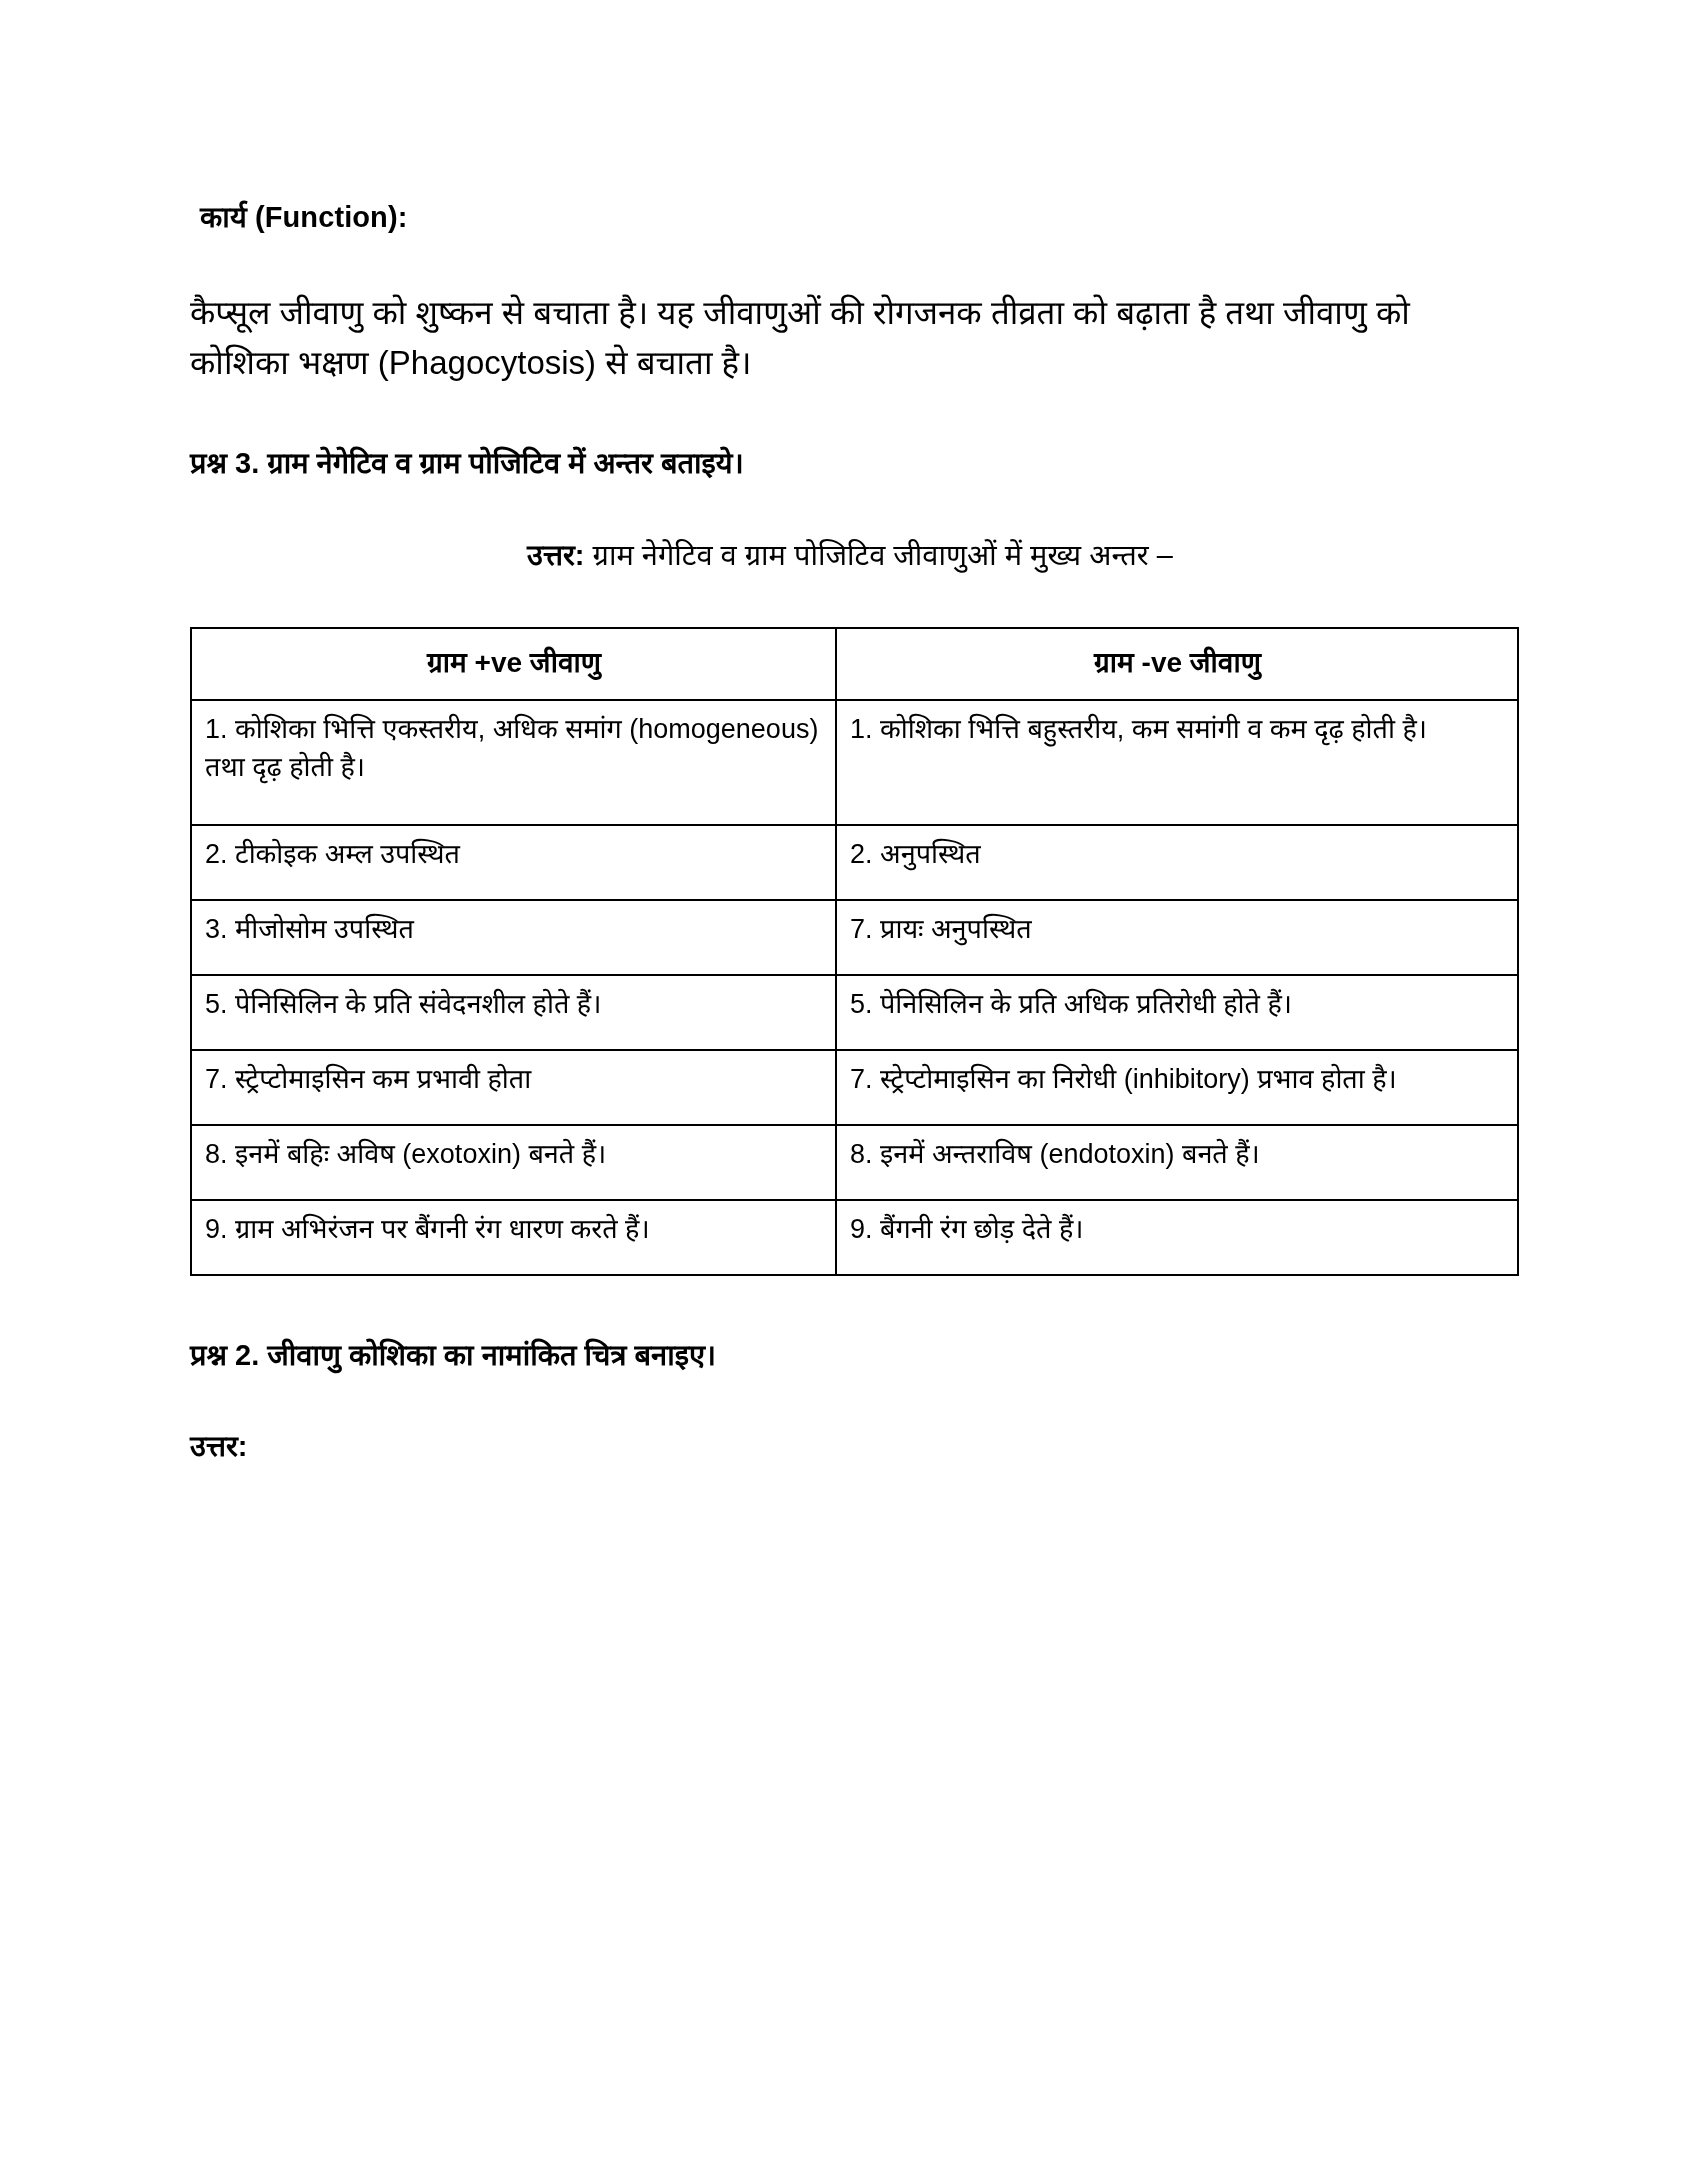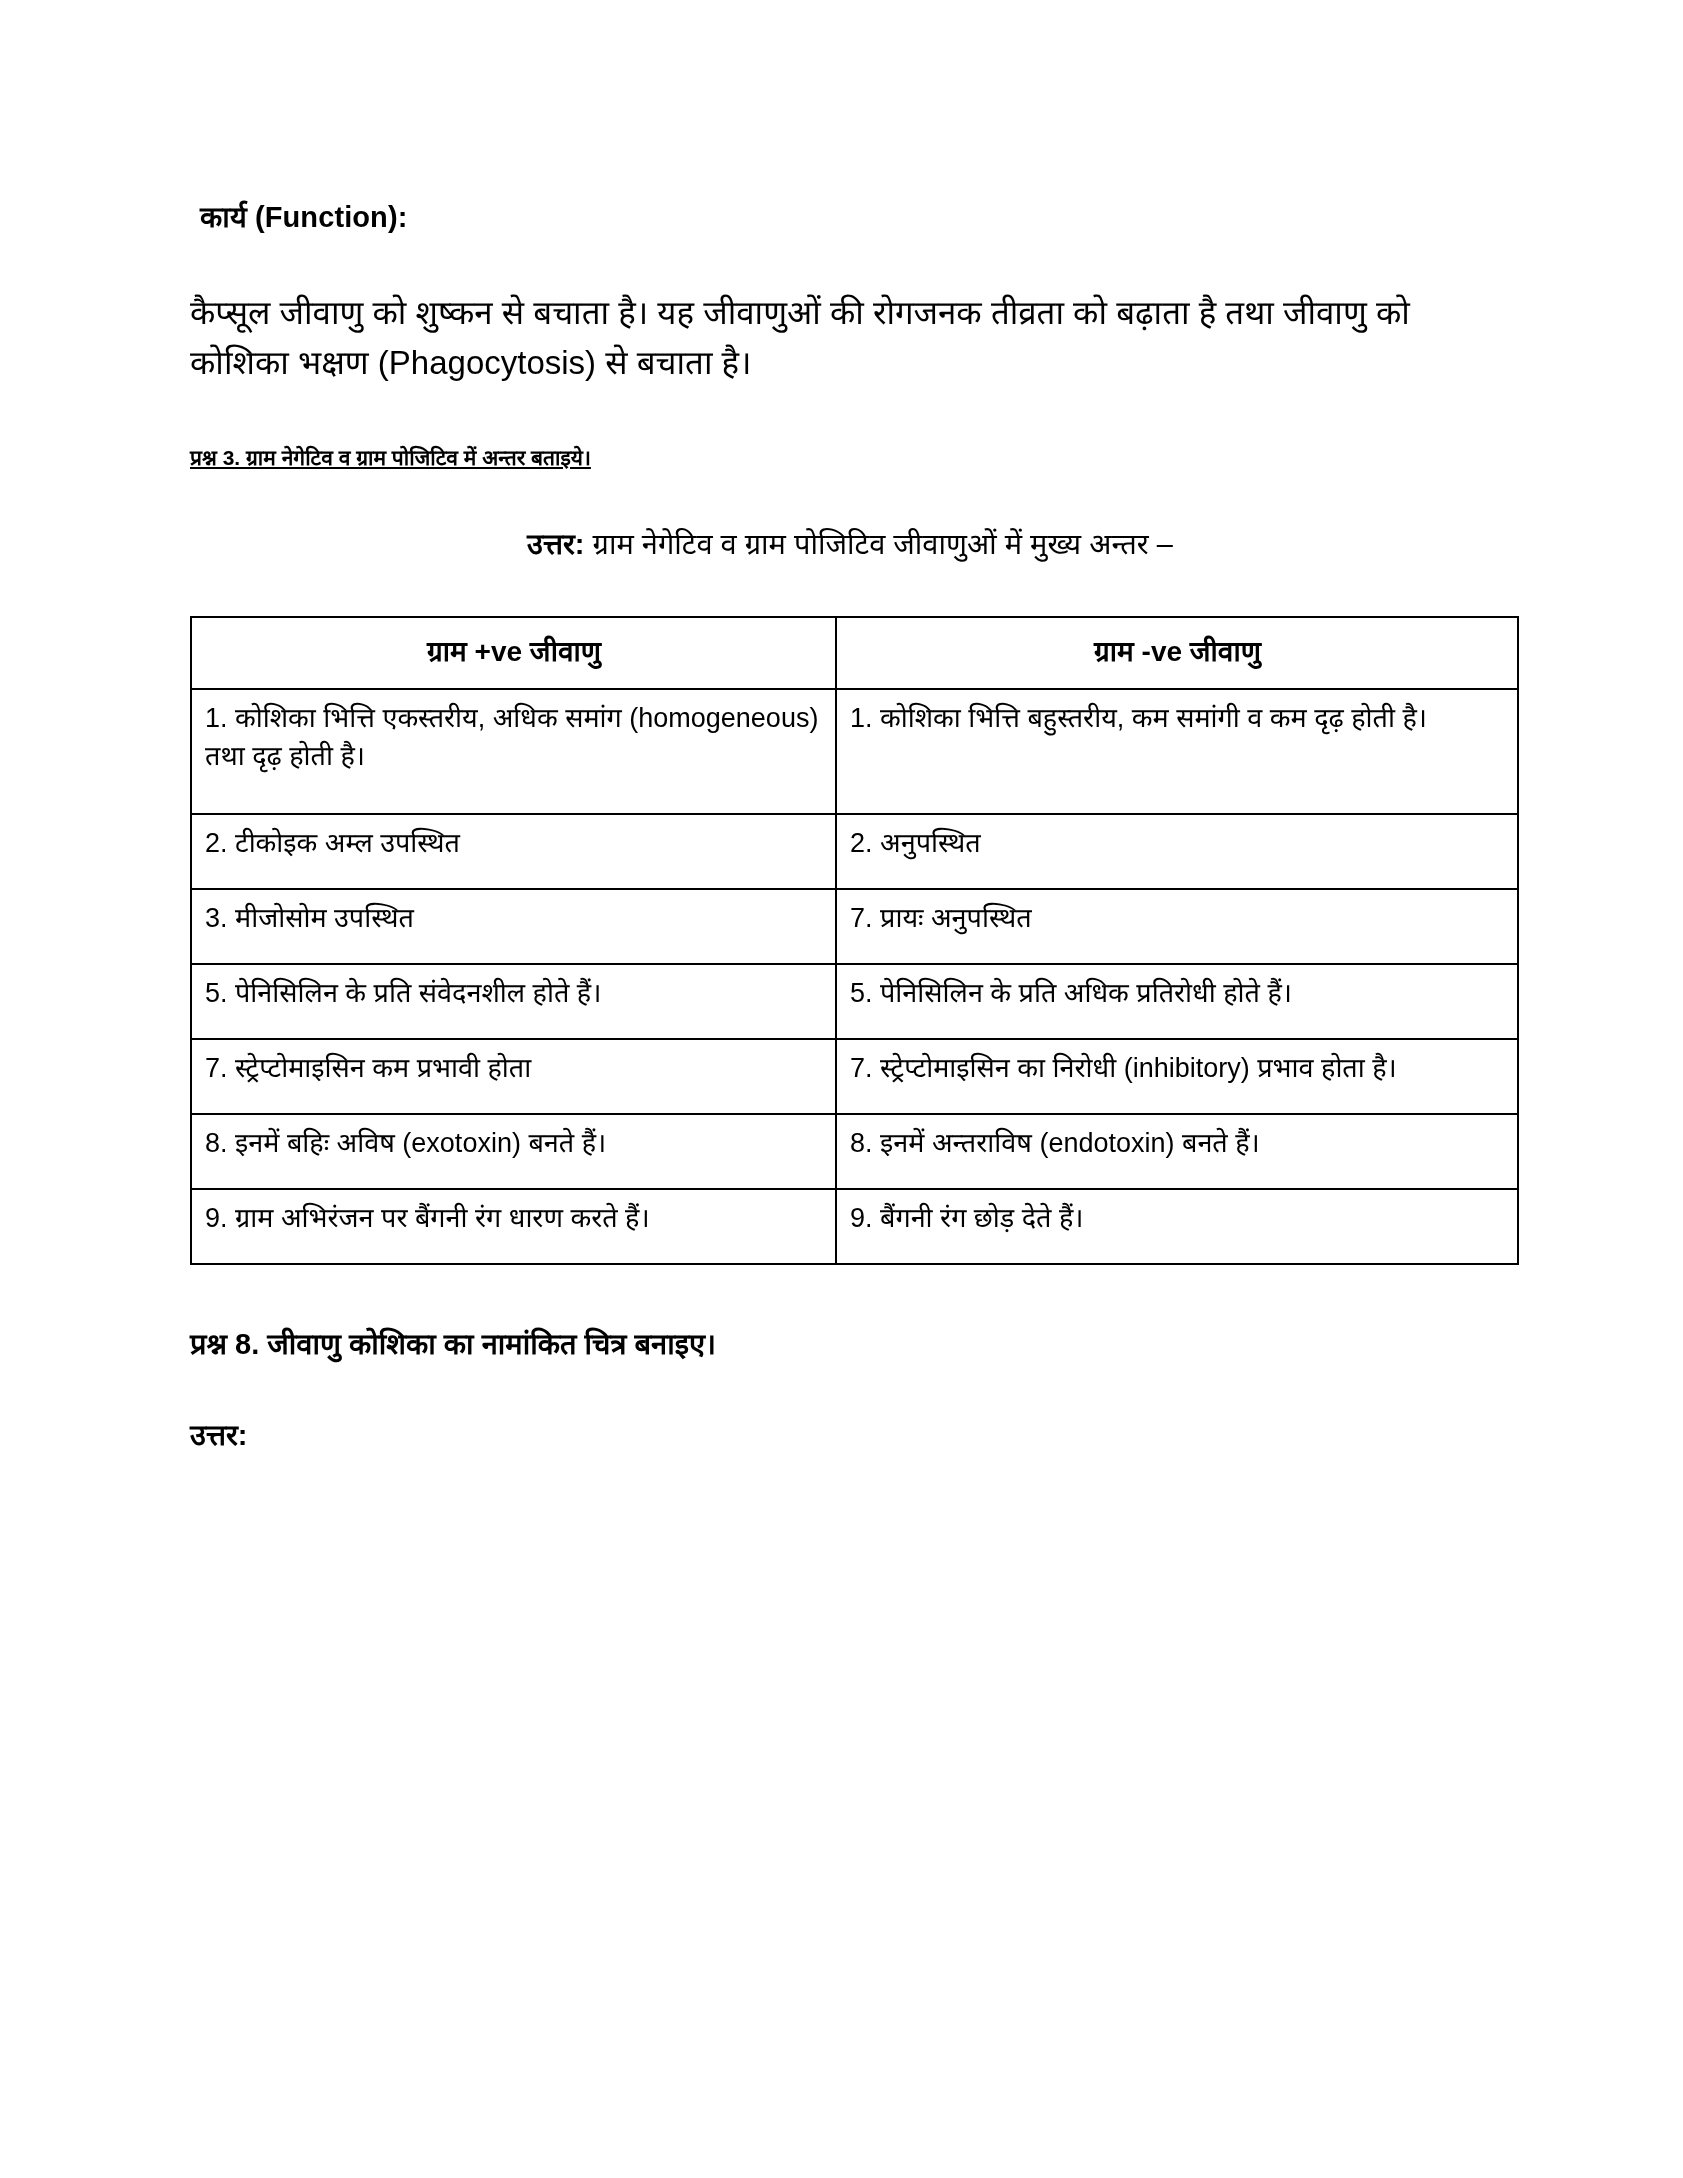--- a/index.html
+++ b/index.html
@@ -37,25 +37,24 @@
 
   .para {
     font-size: 33px;
     font-weight: normal;
     line-height: 1.52;
     margin: 0 0 55px 0;
     max-width: 1287px;
   }
 
   .q-heading {
-    font-size: 21px;
+    font-size: 29px;
     font-weight: bold;
     line-height: 1.4;
     margin: 0 0 50px 0;
-    text-decoration: underline;
   }
 
   .ans-line {
     font-size: 29px;
     line-height: 1.45;
     margin: 0 0 51px 0;
     text-align: center;
   }
   .ans-line .lbl {
     font-weight: bold;
@@ -158,18 +157,18 @@
       </tr>
       <tr class="mid">
         <td>9. ग्राम अभिरंजन पर बैंगनी रंग धारण करते हैं।</td>
         <td>9. बैंगनी रंग छोड़ देते हैं।</td>
       </tr>
     </tbody>
   </table>
 
   <div class="spacer-after-table"></div>
 
-  <p class="q4-heading">प्रश्न 8. जीवाणु कोशिका का नामांकित चित्र बनाइए।</p>
+  <p class="q4-heading">प्रश्न 2. जीवाणु कोशिका का नामांकित चित्र बनाइए।</p>
 
   <p class="ans-final">उत्तर:</p>
 
 </div>
 
 
 </body></html>

